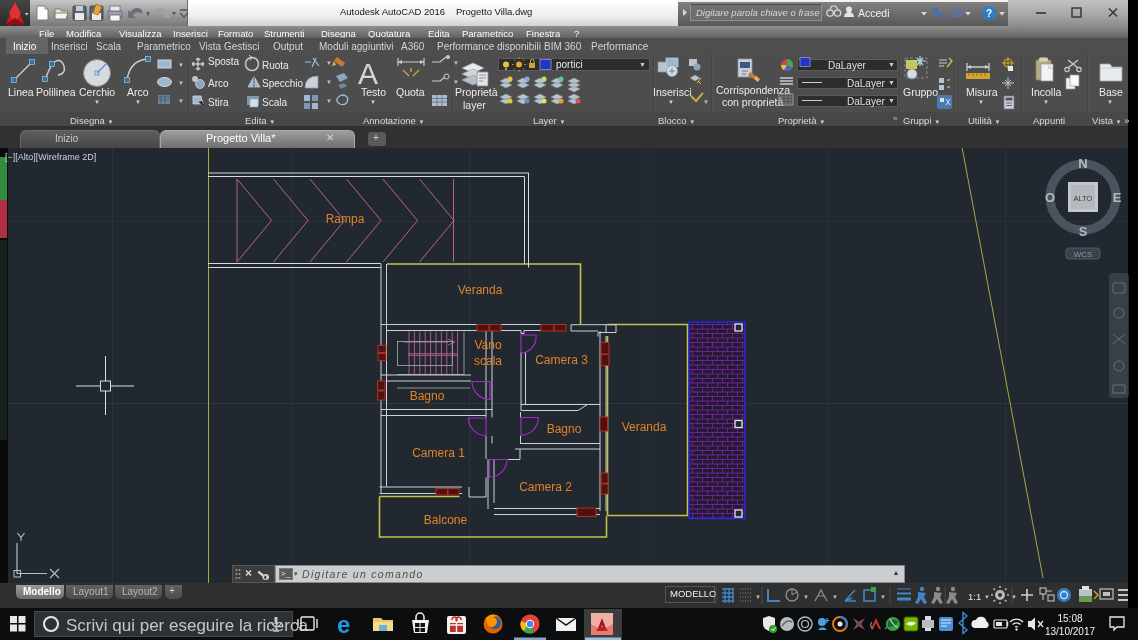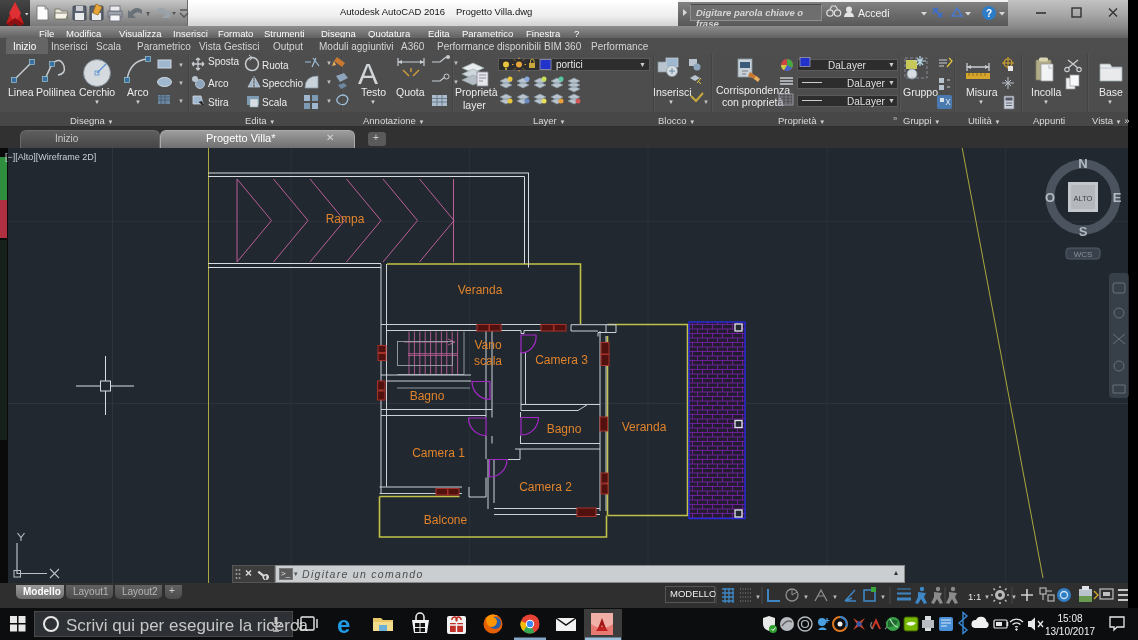--- a/index.html
+++ b/index.html
@@ -8,21 +8,21 @@
 .abs{position:absolute;}
 #page{position:relative;width:1138px;height:640px;background:#000;}
 
 #title{left:0;top:0;width:1128px;height:26px;}
 #logo{left:0;top:0;width:30px;height:26px;background:linear-gradient(#454545,#2a2a2a);}
 #qat{left:30px;top:0;width:158px;height:26px;background:linear-gradient(#c6c6c6,#9a9a9a 55%,#787878);border-right:1px solid #6a6a6a;}
 #tcenter{left:188px;top:0;width:490px;height:26px;background:linear-gradient(#ffffff,#efefef 60%,#d2d2d2);}
 #tright{left:678px;top:0;width:330px;height:26px;background:linear-gradient(#858585,#6b6b6b 55%,#585858);}
 #tright2{left:1008px;top:0;width:120px;height:26px;background:linear-gradient(#c2c2c2,#a8a8a8 55%,#8c8c8c);}
 .ttext{top:6px;font-size:11.5px;color:#141414;}
-#searchf{left:690px;top:4px;width:132px;height:17px;background:#6e6e6e;border:1px solid #8f8f8f;border-top-color:#4a4a4a;color:#d6d6d6;font-style:italic;font-size:9.5px;padding:2px 0 0 5px;font-weight:bold;}
+#searchf{left:690px;top:4px;width:132px;height:17px;background:#6e6e6e;border:1px solid #8f8f8f;border-top-color:#4a4a4a;color:#d6d6d6;font-style:italic;font-size:9.5px;padding:2px 0 0 5px;}
 
 #menub{left:0;top:26px;width:1128px;height:12px;background:linear-gradient(#8e8e8e,#616161);}
 .mi{top:28px;font-size:9.5px;color:#fdfdfd;}
 
 #rtabs{left:0;top:38px;width:1128px;height:16px;background:#4e4e4e;}
 .rt{top:41px;font-size:10px;color:#d4d4d4;}
 #rtact{left:6px;top:38px;width:42px;height:16px;background:#656565;border-radius:2px 2px 0 0;}
 
 #ribbon{left:0;top:54px;width:1128px;height:58px;background:#4d4d4d;}
 #rlabels{left:0;top:112px;width:1128px;height:15px;background:#474747;border-bottom:1px solid #2e2e2e;}

